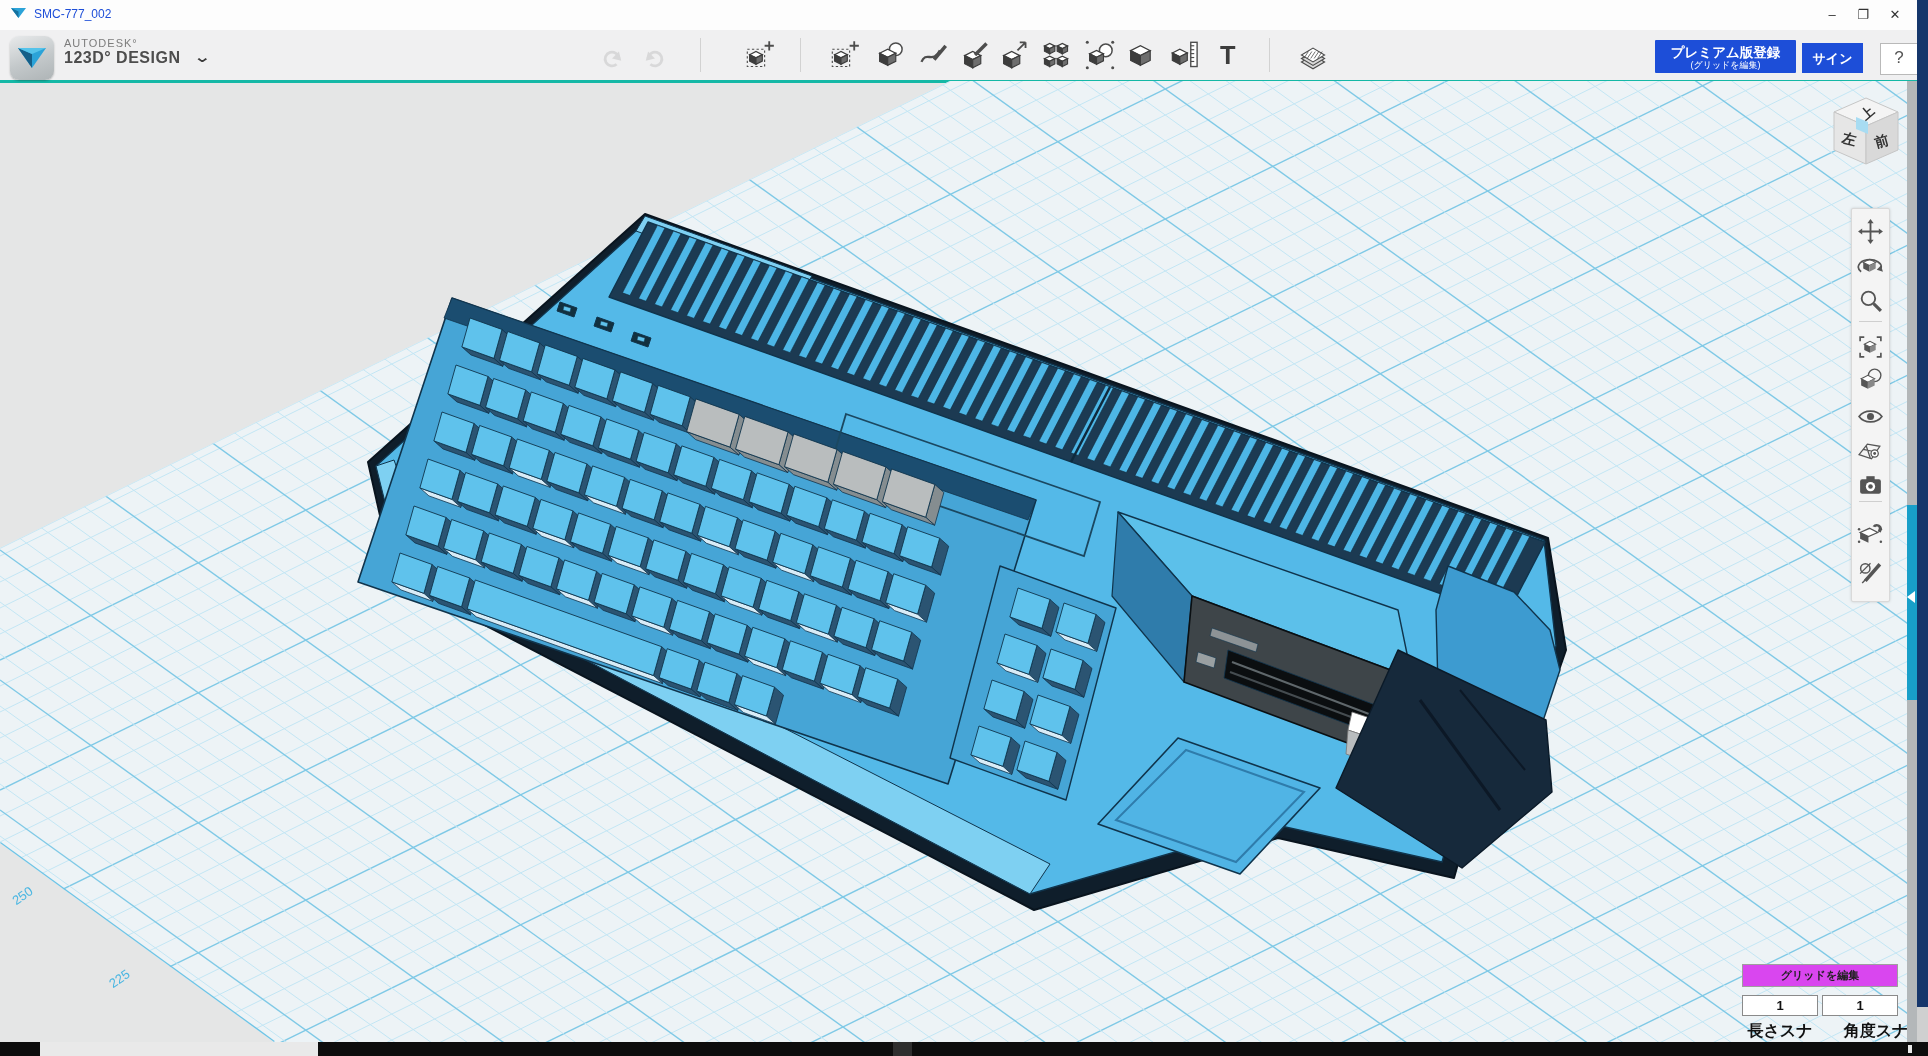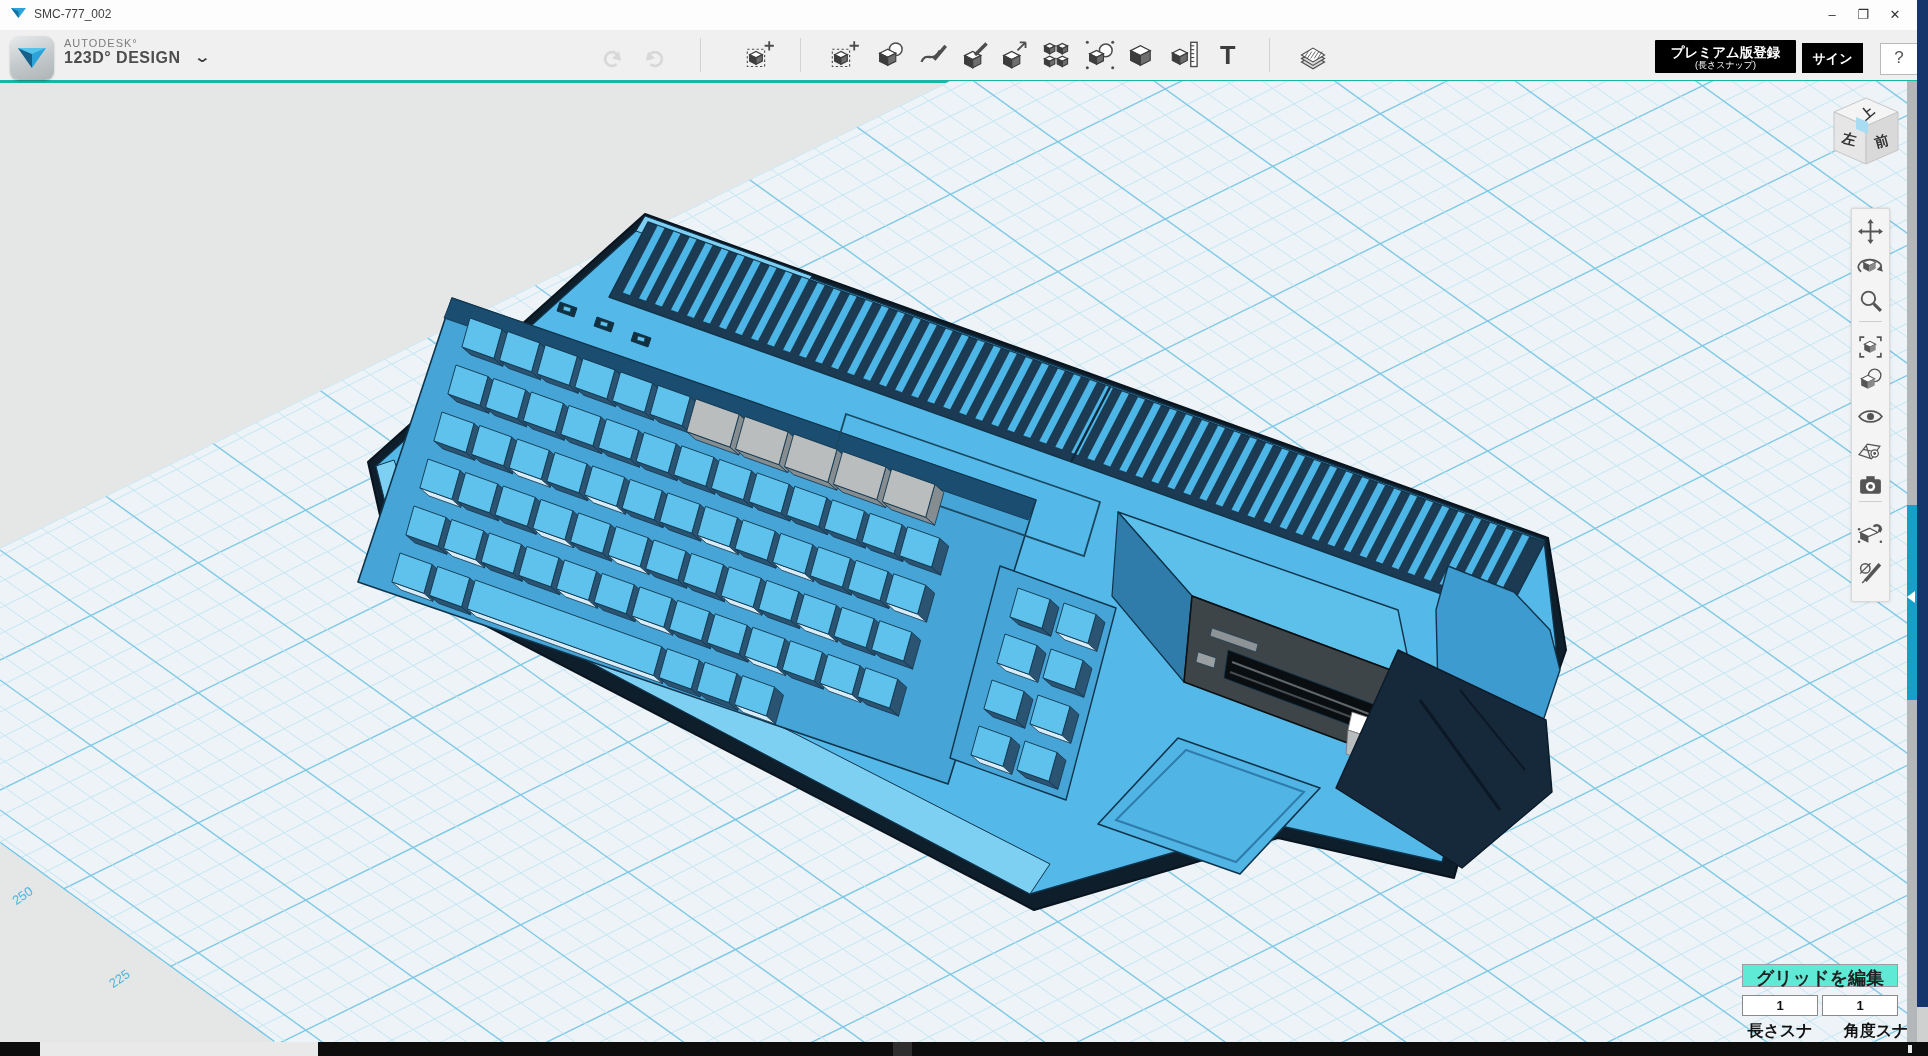--- a/index.html
+++ b/index.html
@@ -1,53 +1,53 @@
 <!DOCTYPE html>
 <html><head>
 <meta charset="utf-8">
 <style>
   html,body{margin:0;padding:0;background:#000;}
   #app{position:relative;width:1928px;height:1056px;overflow:hidden;background:#e5e6e6;
        font-family:"Liberation Sans","DejaVu Sans",sans-serif;-webkit-font-smoothing:antialiased;}
   
   #titlebar{position:absolute;left:0;top:0;width:1928px;height:30px;background:#fdfdfd;border-bottom:1px solid #e3e3e3;}
   #titlebar .tlogo{position:absolute;left:11px;top:8px;}
-  #titlebar .ttext{position:absolute;left:34px;top:7px;font-size:12px;color:#404040;}
+  #titlebar .ttext{position:absolute;left:34px;top:7px;font-size:12px;color:#1d4ed8;}
   .winbtn{position:absolute;top:0;width:34px;height:30px;text-align:center;line-height:30px;font-size:13px;color:#333;cursor:pointer;}
   
   #toolbar{position:absolute;left:0;top:30px;width:1928px;height:50px;background:#f0f0f1;border-bottom:3px solid #14b8a6;}
   #applogo{position:absolute;left:10px;top:6px;width:44px;height:44px;border-radius:9px;
            background:linear-gradient(160deg,#e8eaeb 0%,#c3c8ca 55%,#aeb4b6 100%);box-shadow:0 1px 2px rgba(0,0,0,.25);}
   #brand{position:absolute;left:64px;top:7px;line-height:1.1;}
   #brand .co{font-size:11px;color:#7c7c7c;letter-spacing:1px;}
   #brand .prod{font-size:16px;font-weight:bold;color:#4d4d4d;letter-spacing:.5px;}
   #brand-chevron{position:absolute;left:196px;top:18px;font-size:15px;color:#3c3c3c;font-weight:bold;transform:scaleX(1.4);cursor:pointer;}
   .tb-sep{position:absolute;top:8px;width:1px;height:34px;background:#d2d2d2;}
   .tb-icon{position:absolute;top:10px;width:30px;height:30px;cursor:pointer;}
   .ghost{opacity:.45;}
-  .cta{position:absolute;border:0;color:#fff;background:#000000;text-align:center;cursor:pointer;font-family:inherit;}
+  .cta{position:absolute;border:0;color:#fff;background:#1d4ed8;text-align:center;cursor:pointer;font-family:inherit;}
   #btn-premium{left:1655px;top:10px;width:141px;height:33px;border-radius:1px;}
   #btn-premium .l1{font-size:13.5px;font-weight:bold;line-height:15px;margin-top:3px;}
   #btn-premium .l2{font-size:9px;line-height:11px;}
   #btn-signin{left:1802px;top:13px;width:61px;height:30px;font-size:13px;font-weight:bold;line-height:30px;}
   #btn-help{position:absolute;left:1880px;top:13px;width:36px;height:30px;background:#fff;border:1px solid #b9b9b9;
             color:#555;font-size:17px;line-height:28px;text-align:center;cursor:pointer;}
   
   #canvas{position:absolute;left:0;top:81px;width:1907px;height:961px;}
   #scene{position:absolute;left:0;top:0;}
   
   #viewcube{position:absolute;left:1824px;top:10px;cursor:pointer;}
   
   #navbar{position:absolute;left:1851px;top:127px;width:37px;height:392px;background:#f4f4f4;border:1px solid #d9d9d9;
           border-radius:2px;box-shadow:0 0 3px rgba(0,0,0,.15);}
   .nav-icon{position:absolute;left:5px;width:27px;height:27px;cursor:pointer;}
   .nav-sep{position:absolute;left:7px;width:23px;height:1px;background:#cfcfcf;}
   
   #gridpanel{position:absolute;left:1742px;top:883px;width:156px;}
-  #grid-edit-btn{width:156px;height:23px;background:#5eead4;border:1px solid #9e9e9e;font-size:18px;font-weight:bold;color:#222;
+  #grid-edit-btn{width:156px;height:23px;background:#d946ef;border:1px solid #9e9e9e;font-size:11px;font-weight:bold;color:#222;
                  font-family:inherit;cursor:pointer;}
   .snap-input{position:absolute;top:31px;width:74px;height:19px;border:1px solid #8a8a8a;text-align:center;
               font-size:13px;font-weight:bold;color:#111;font-family:inherit;padding:0;}
   #snap-len{left:0;}
   #snap-ang{left:80px;}
   .snap-label{position:absolute;top:57px;width:76px;text-align:center;font-size:16px;font-weight:bold;color:#111;}
   #snap-len-label{left:0;}
   #snap-ang-label{left:96px;}
   
   #graystrip{position:absolute;left:1907px;top:81px;width:10px;height:961px;background:#b3b7b9;}
@@ -188,21 +188,21 @@
             <polygon points="3,13 13,7 23,13 13,19" fill="#fff" stroke="#4d4d4d" stroke-width="1"></polygon>
             <line x1="5" y1="16" x2="9" y2="10" stroke="#4d4d4d" stroke-width="0.7"></line>
             <line x1="8" y1="16" x2="12" y2="10" stroke="#4d4d4d" stroke-width="0.7"></line>
             <line x1="11" y1="16" x2="15" y2="10" stroke="#4d4d4d" stroke-width="0.7"></line>
             <line x1="14" y1="16" x2="18" y2="10" stroke="#4d4d4d" stroke-width="0.7"></line>
             <line x1="17" y1="16" x2="21" y2="10" stroke="#4d4d4d" stroke-width="0.7"></line>
           </svg></div>
       </div>
     <button id="btn-premium" class="cta">
       <div class="l1">プレミアム版登録</div>
-      <div class="l2">(長さスナップ)</div>
+      <div class="l2">(グリッドを編集)</div>
     </button>
     <button id="btn-signin" class="cta">サインイン</button>
     <div id="btn-help">?</div>
   </div>
 
   <div id="canvas">
     <svg id="scene" width="1907" height="961" viewBox="0 81 1907 961">
       <defs>
         <clipPath id="gridclip">
           <polygon points="0,548 950,81 1928,81 1928,1042 274,1042 0,843"></polygon>

